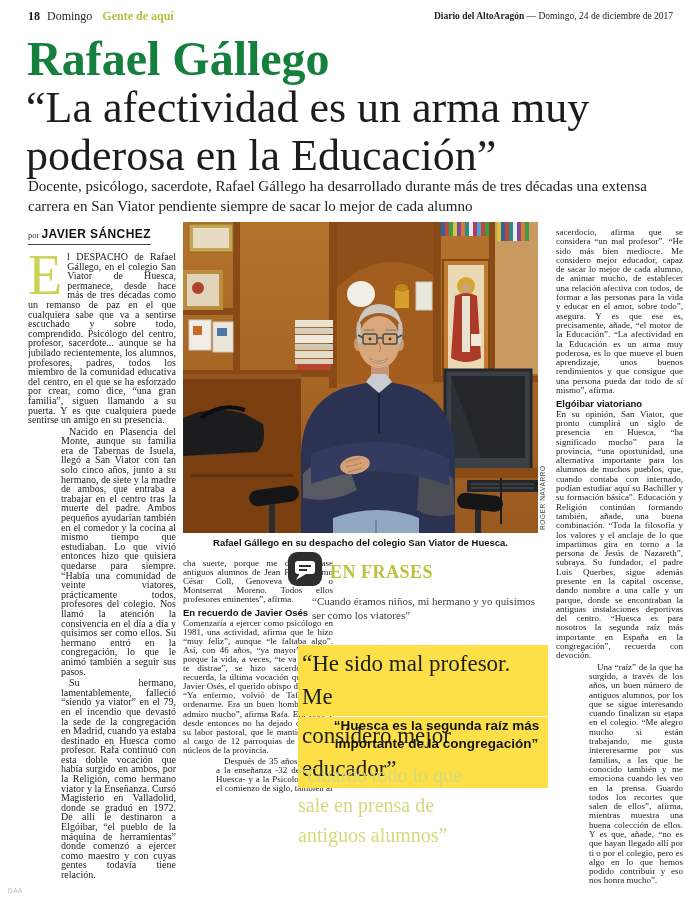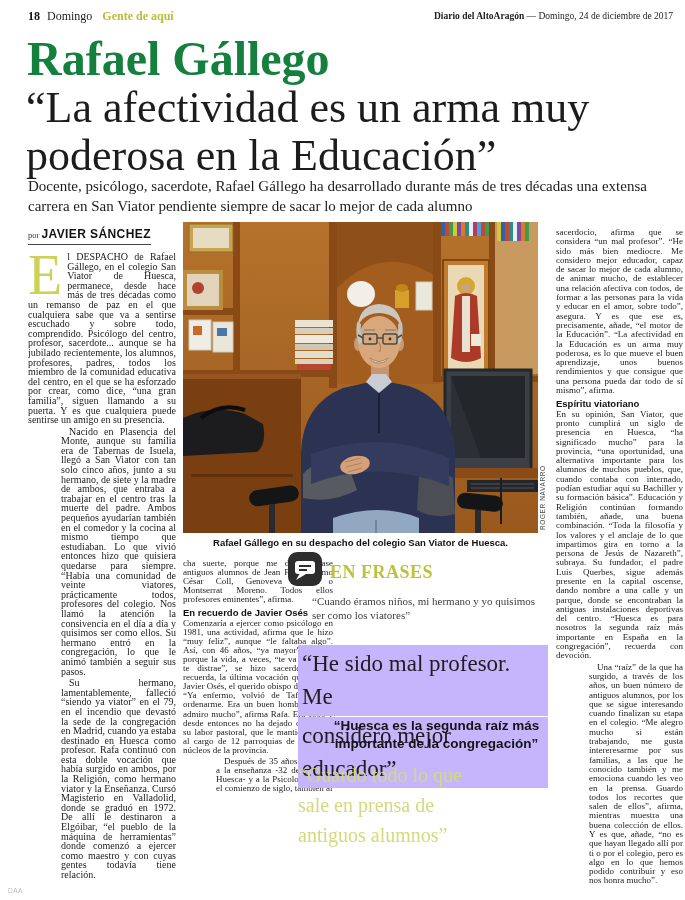--- a/index.html
+++ b/index.html
@@ -36,21 +36,21 @@
   .caption{position:absolute;left:183px;top:537px;width:355px;text-align:center;
            font-family:"Liberation Sans",sans-serif;font-weight:bold;font-size:9.5px;color:#111;}
   .credit{position:absolute;left:539px;top:425px;height:105px;font-family:"Liberation Sans",sans-serif;
           font-size:6.5px;color:#4c4c4c;writing-mode:vertical-rl;transform:rotate(180deg);letter-spacing:.6px;}
   
   .frases-icon{position:absolute;left:287px;top:551px;width:36px;height:36px;}
   .frases-label{position:absolute;left:330px;top:562px;font-size:18px;font-weight:bold;color:#bcc13e;letter-spacing:.5px;}
   .q1{position:absolute;left:312px;top:595px;width:232px;text-align:left;
       font-family:Liberation Serif, serif;font-size:11px;line-height:13.5px;color:#3d3d3d;}
   .q2{position:absolute;left:298px;top:645px;width:250px;font-size:23px;line-height:33px;color:#1e1e1e;}
-  .q2 span{background:#c4b5fd;padding:2px 6px 3px 4px;display:inline-block;margin-bottom:1px;}
+  .q2 span{background:#fde047;padding:2px 6px 3px 4px;display:inline-block;margin-bottom:1px;}
   .q3{position:absolute;left:328px;top:717px;width:217px;text-align:center;
       font-family:"Liberation Sans",sans-serif;font-weight:bold;font-size:13.5px;line-height:17.5px;color:#141414;}
   .q4{position:absolute;left:298px;top:760px;width:250px;font-size:20px;line-height:30px;color:#d4da7c;}
   
   .footmark{position:absolute;left:8px;top:887px;font-family:"Liberation Sans",sans-serif;font-size:6.5px;color:#b9b9b9;letter-spacing:.5px;}
 </style>
 </head>
 <body>
 
 <div class="page">
@@ -211,21 +211,21 @@
 
   <div class="col col2">
     <p>cha suerte, porque me dieron clase antiguos alumnos de Jean Piaget, como César Coll, Genoveva Sastre o Montserrat Moreno. Todos ellos profesores eminentes”, afirma.</p>
     <p class="subhead">En recuerdo de Javier Osés</p>
     <p>Comenzaría a ejercer como psicólogo en 1981, una actividad, afirma que le hizo “muy feliz”, aunque “le faltaba algo”. Así, con 46 años, “ya mayor”, afirma, porque la vida, a veces, “te va llevando, te distrae”, se hizo sacerdote. Fue, recuerda, la última vocación que ordenó Javier Osés, el querido obispo de Huesca. “Ya enfermo, volvió de Tafalla para ordenarme. Era un buen hombre al que admiro mucho”, afirma Rafa. Era 1999 y desde entonces no ha dejado de ejercer su labor pastoral, que le mantiene ahora al cargo de 12 parroquias de pequeños núcleos de la provincia.</p>
     <p class="ind">Después de 35 años dedicado a la enseñanza -32 de ellos en Huesca- y a la Psicología y con el comienzo de siglo, también al</p>
   </div>
 
   <div class="col col3">
     <p>sacerdocio, afirma que se considera “un mal profesor”. “He sido más bien mediocre. Me considero mejor educador, capaz de sacar lo mejor de cada alumno, de animar mucho, de establecer una relación afectiva con todos, de formar a las personas para la vida y educar en el amor, sobre todo”, asegura. Y es que ese es, precisamente, añade, “el motor de la Educación”. “La afectividad en la Educación es un arma muy poderosa, es lo que mueve el buen aprendizaje, unos buenos rendimientos y que consigue que una persona pueda dar todo de sí mismo”, afirma.</p>
-    <p class="subhead">Espíritu viatoriano</p>
+    <p class="subhead">Elgóibar viatoriano</p>
     <p>En su opinión, San Viator, que pronto cumplirá un siglo de presencia en Huesca, “ha significado mucho” para la provincia, “una oportunidad, una alternativa importante para los alumnos de muchos pueblos, que, cuando contaba con internado, podían estudiar aquí su Bachiller y su formación básica”. Educación y Religión continúan formando también, añade, una buena combinación. “Toda la filosofía y los valores y el anclaje de lo que impartimos gira en torno a la persona de Jesús de Nazareth”, subraya. Su fundador, el padre Luis Querbes, sigue además presente en la capital oscense, dando nombre a una calle y un parque, donde se encontraban la antiguas instalaciones deportivas del centro. “Huesca es para nosotros la segunda raíz más importante en España en la congregación”, recuerda con devoción.</p>
     <p class="ind">Una “raíz” de la que ha surgido, a través de los años, un buen número de antiguos alumnos, por los que se sigue interesando cuando finalizan su etapa en el colegio. “Me alegro mucho si están trabajando, me gusta intereresarme por sus familias, a las que he conocido también y me emociona cuando les veo en la prensa. Guardo todos los recortes que salen de ellos”, afirma, mientras muestra una buena colección de ellos. Y es que, añade, “no es que hayan llegado allí por ti o por el colegio, pero es algo en lo que hemos podido contribuir y eso nos honra mucho”.</p>
     <p class="endmark">●</p>
   </div>
 
   <div class="frases-icon">
     <svg width="36" height="36" viewBox="0 0 36 36">
       <rect x="1" y="1" width="34" height="34" rx="9" fill="#2d2d2d"></rect>
       <rect x="8" y="10" width="20" height="13" rx="3" fill="#ffffff"></rect>
       <path d="M13 22 l-4 7 l10 -6 z" fill="#ffffff"></path>

